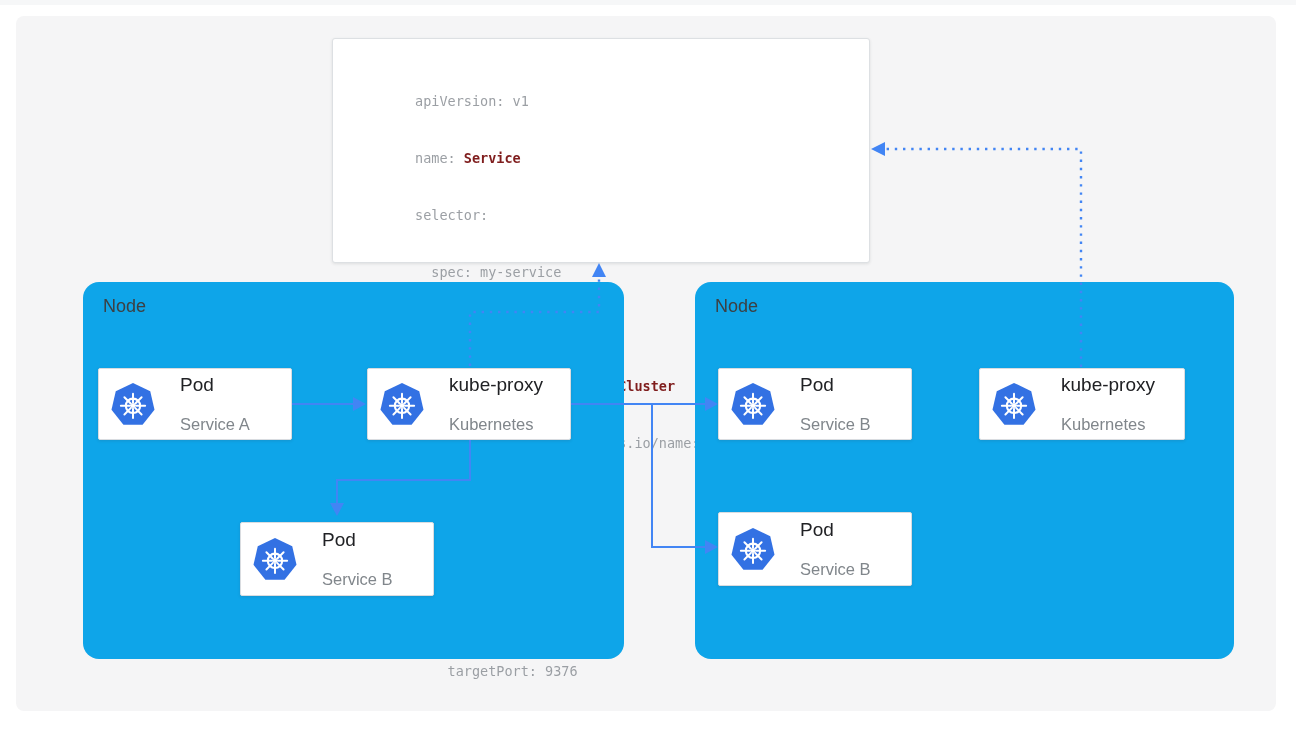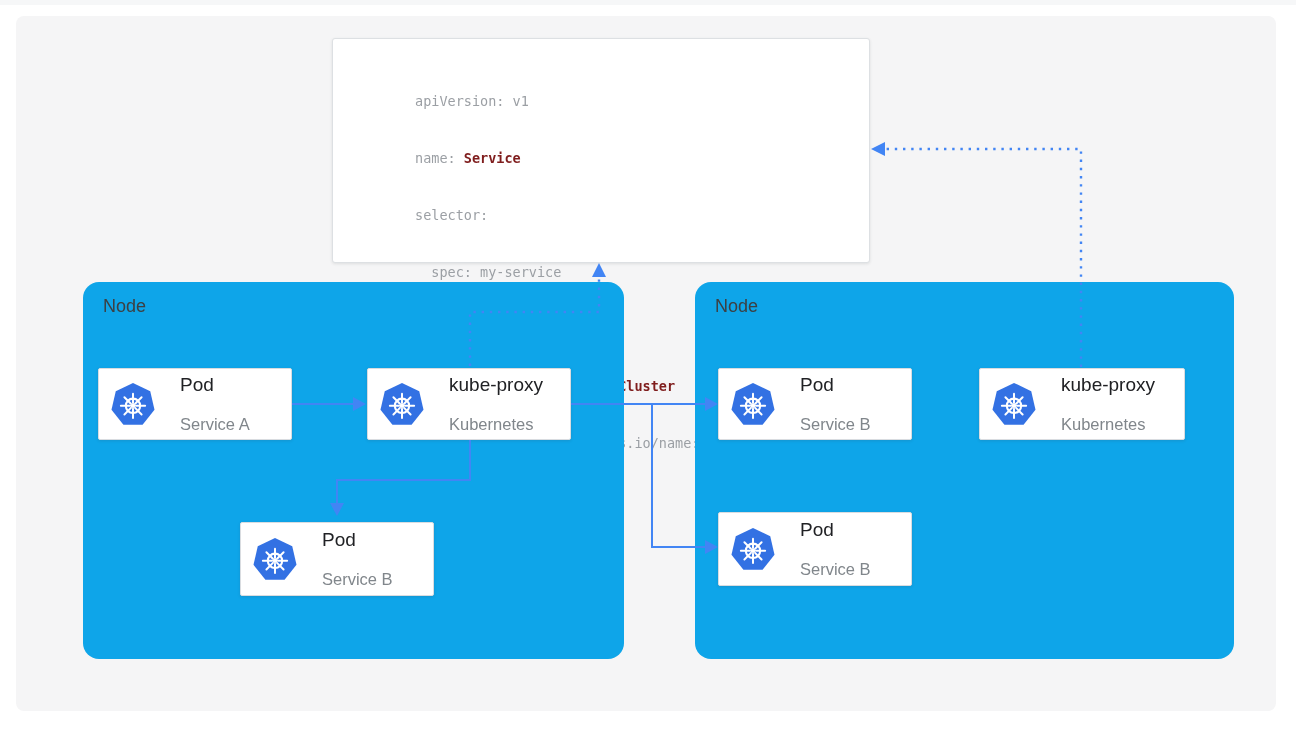--- a/index.html
+++ b/index.html
@@ -72,20 +72,21 @@
     <div><span>apiVersion: v1</span><span class="b"></span></div>
     <div><span>name: </span><span class="b">Service</span></div>
     <div><span>selector:</span><span class="b"></span></div>
     <div><span>  spec: my-service</span><span class="b"></span></div>
     <div><span>spec:</span><span class="b"></span></div>
     <div><span>  </span><span class="b">internalTrafficPolicy: Cluster</span></div>
     <div><span>  selector: app.kubernetes.io/name: MyApp</span><span class="b"></span></div>
     <div><span>  ports:</span><span class="b"></span></div>
     <div><span>  - protocol: TCP</span><span class="b"></span></div>
     <div><span>    port: 80</span><span class="b"></span></div>
+    <div><span>    targetPort: 9376</span><span class="b"></span></div>
   </div>
 
   <div class="node node-left">
     <div class="node-label">Node</div>
   </div>
   <div class="node node-right">
     <div class="node-label">Node</div>
   </div>
 
   <div class="card card-pod-a">

